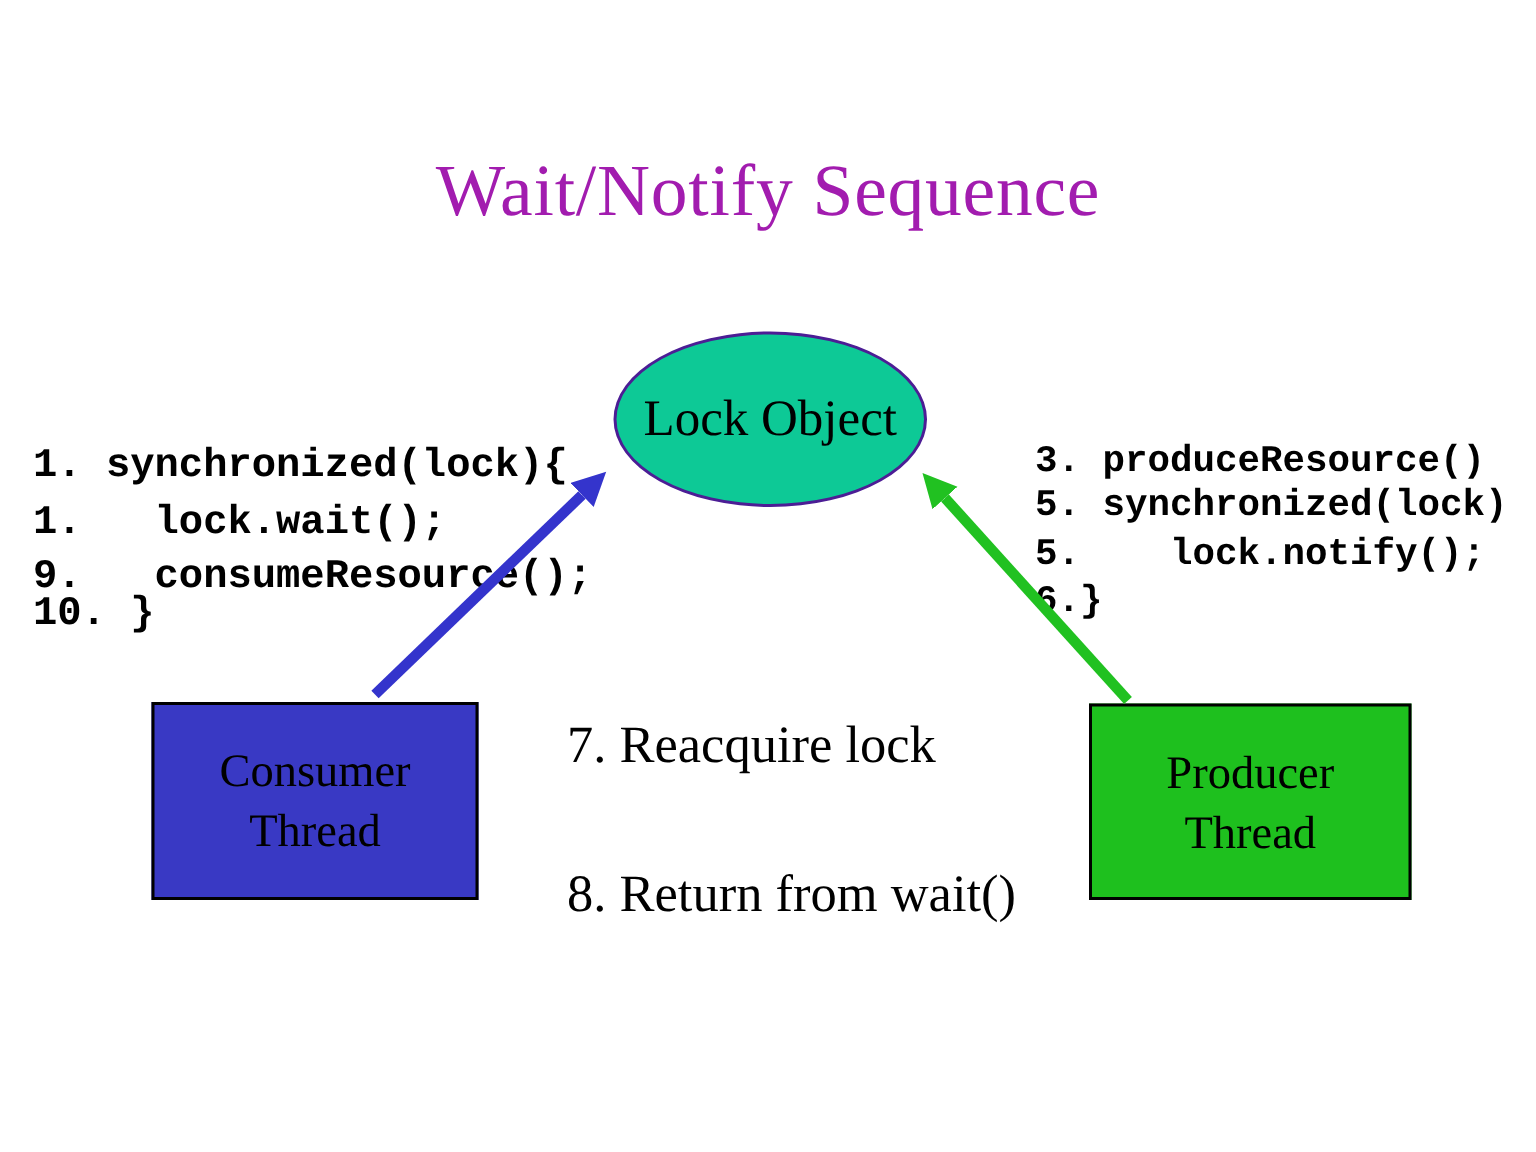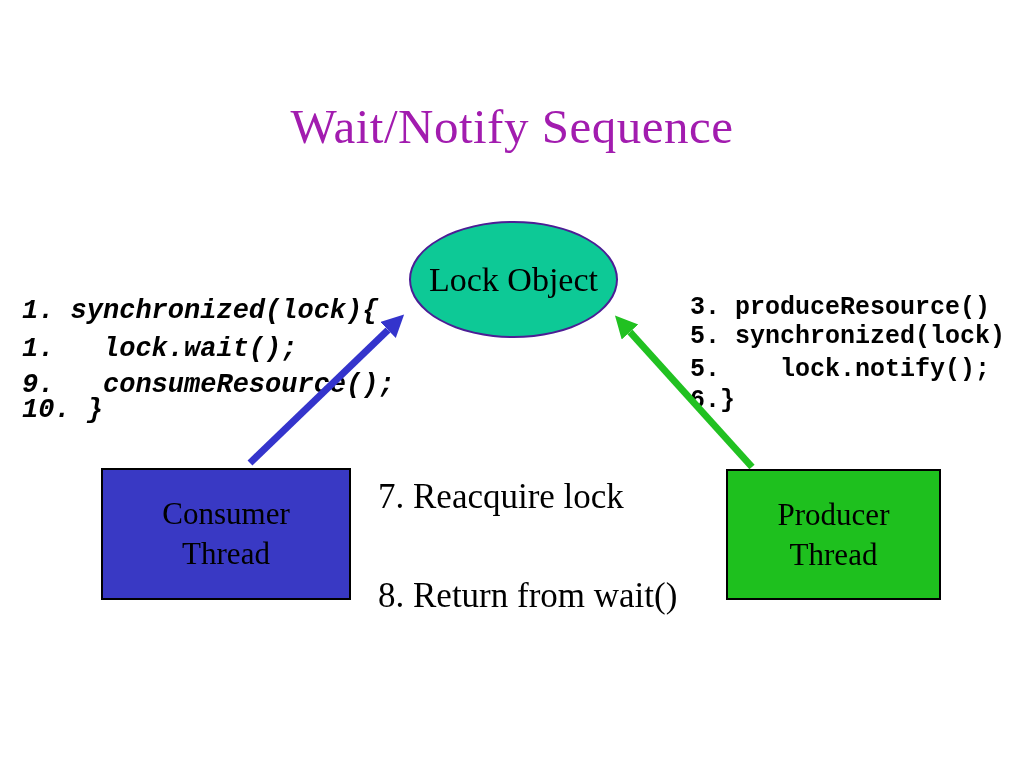--- a/index.html
+++ b/index.html
@@ -32,21 +32,21 @@
   
   .code-line {
     position: absolute;
     font-family: "Liberation Mono", "DejaVu Sans Mono", monospace;
     font-weight: 700;
     color: #000;
     white-space: pre;
     line-height: 1.05;
     z-index: 1;
   }
-  .code-left  { left: 22px;  font-size: 27px; font-style: italic; }
+  .code-left  { left: 22px;  font-size: 27px; }
   .cl1 { top: 297px; }
   .cl2 { top: 335px; }
   .cl3 { top: 371px; }
   .cl4 { top: 396px; }
   .code-right { left: 690px; font-size: 25px; }
   .cr1 { top: 295px; }
   .cr2 { top: 324px; }
   .cr3 { top: 357px; }
   .cr4 { top: 388px; }
   
@@ -93,21 +93,21 @@
     z-index: 2;
   }
   .thread-box .box-label {
     font-size: 31px;
     line-height: 40px;
     color: #000;
   }
   .consumer-box {
     left: 101px;
     top: 468px;
-    width: 250px;
+    width: 218px;
     height: 132px;
     background: var(--consumer-fill, #3939c4);
   }
   .producer-box {
     left: 726px;
     top: 469px;
     width: 215px;
     height: 131px;
     background: var(--producer-fill, #1ec01e);
   }

